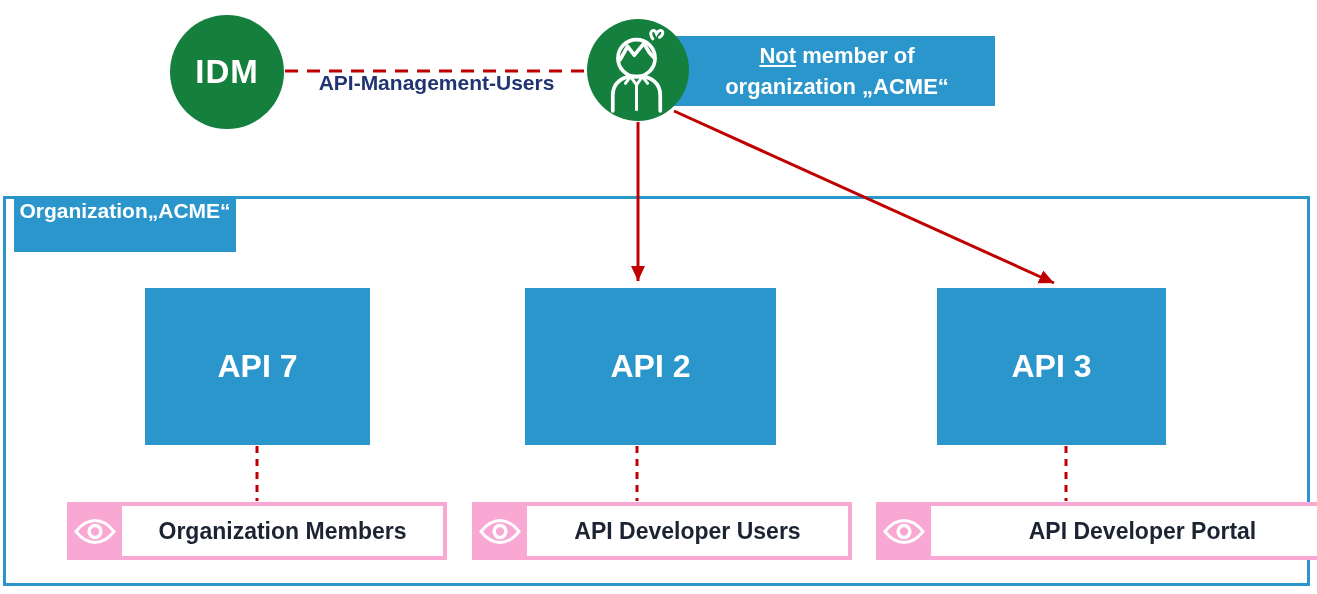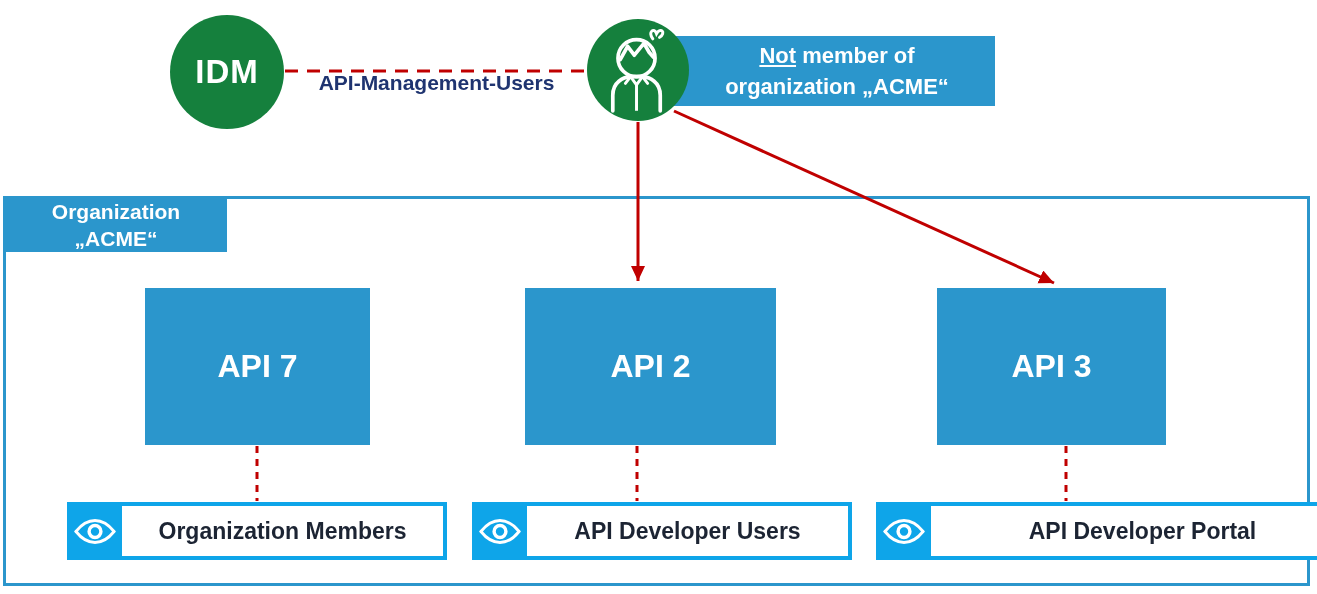--- a/index.html
+++ b/index.html
@@ -19,33 +19,33 @@
   
   .note-box{position:absolute;left:655px;top:36px;width:340px;height:70px;background:#2B96CC;
             color:#ffffff;font-weight:bold;font-size:22px;line-height:31px;text-align:center;
             display:flex;flex-direction:column;justify-content:center;padding-left:24px;
             box-sizing:border-box;z-index:2;}
   .note-box .u{text-decoration:underline;}
 
   
   .org-container{position:absolute;left:3px;top:196px;width:1301px;height:384px;
                  border:3px solid #2B96CC;background:transparent;z-index:1;}
-  .org-label{position:absolute;left:5px;top:197px;width:222px;height:55px;background:#2B96CC;
+  .org-label{position:absolute;left:14px;top:197px;width:222px;height:55px;background:#2B96CC;
              color:#ffffff;font-weight:bold;font-size:21px;line-height:27px;text-align:center;
-             display:flex;flex-direction:column;justify-content:center;z-index:3;}
+             display:flex;flex-direction:row;justify-content:center;z-index:3;}
 
   
   .api-box{position:absolute;top:288px;height:157px;background:#2B96CC;color:#ffffff;
            font-weight:bold;font-size:32px;display:flex;align-items:center;justify-content:center;z-index:3;}
   .api-1{left:145px;width:225px;}
   .api-2{left:525px;width:251px;text-align:right;}
   .api-3{left:937px;width:229px;}
 
   
-  .view-label{position:absolute;top:502px;height:58px;background:#0ea5e9;z-index:3;}
+  .view-label{position:absolute;top:502px;height:58px;background:#f9a8d4;z-index:3;}
   .view-1{left:67px;width:380px;}
   .view-2{left:472px;width:380px;}
   .view-3{left:876px;width:482px;}
   .view-inner{position:absolute;left:55px;top:4px;right:4px;bottom:4px;background:#ffffff;
               display:flex;align-items:center;justify-content:center;
               color:#1C2433;font-weight:bold;font-size:23px;}
   .eye-wrap{position:absolute;left:0;top:0;width:55px;height:100%;
             display:flex;align-items:center;justify-content:center;}
 
   

